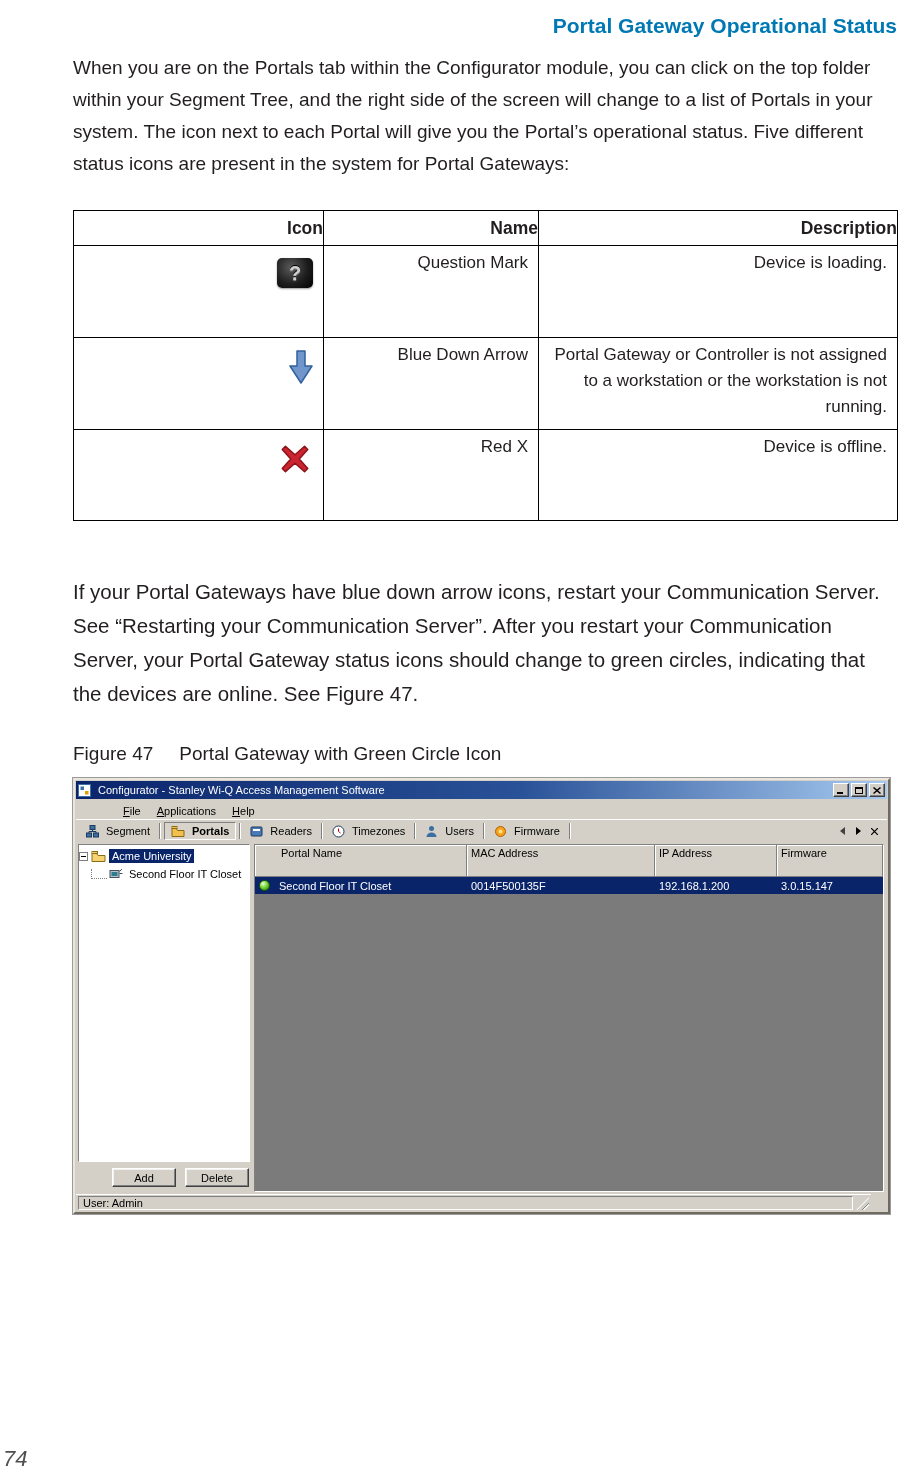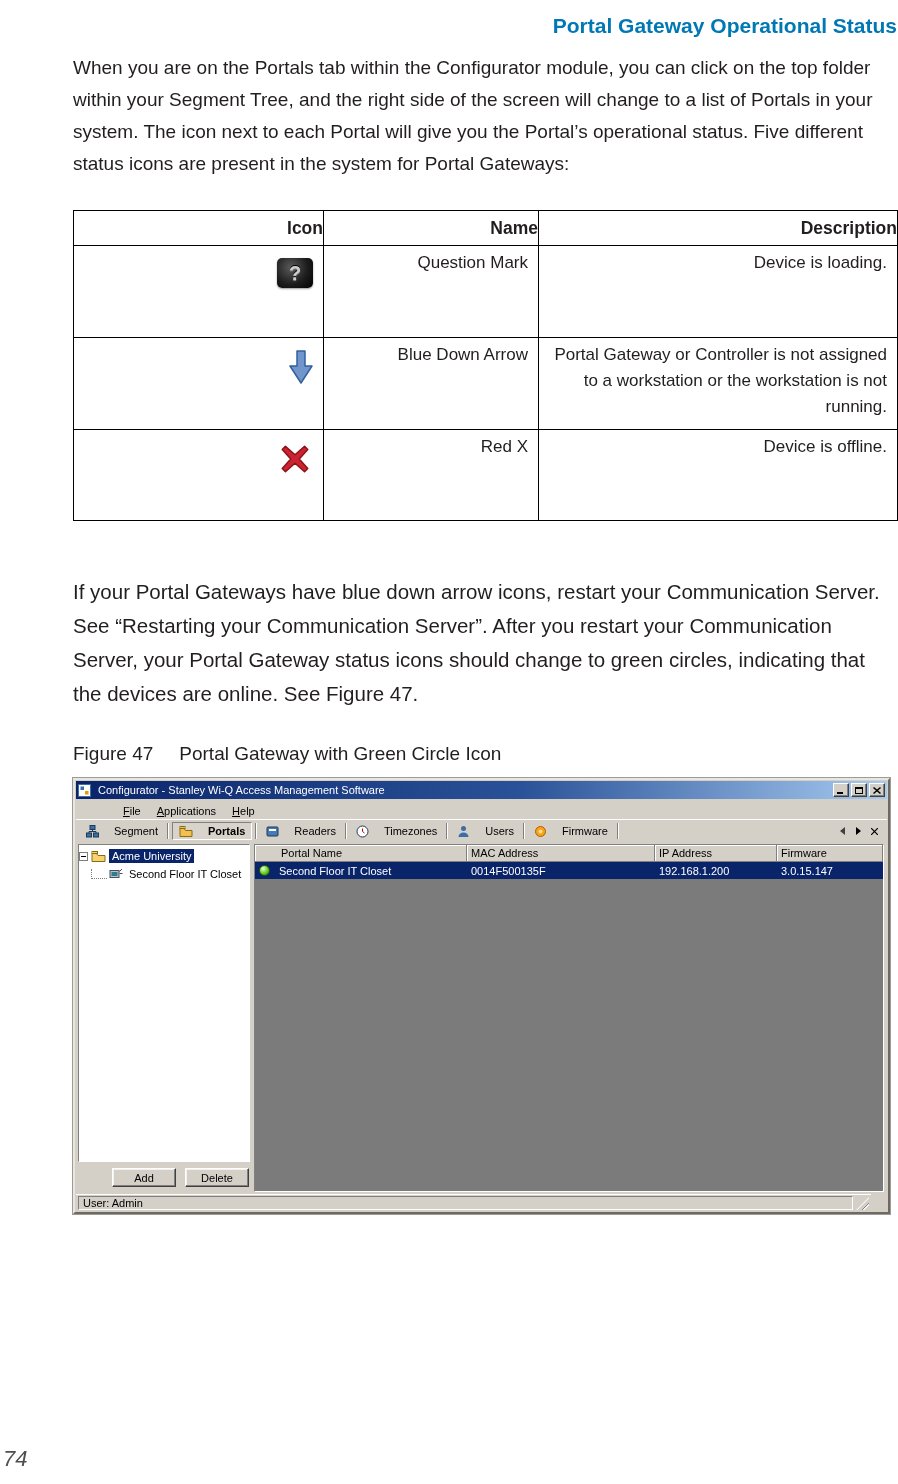--- a/index.html
+++ b/index.html
@@ -49,21 +49,21 @@
     background:linear-gradient(90deg,#0a246a 0%, #2a5298 55%, #a6caf0 100%);
     display:flex; align-items:center; padding:0 2px; }
   .title-text { color:#fff; font-weight:normal; font-size:11px; margin-left:4px; flex:1; white-space:nowrap; overflow:hidden; }
   .wbtn { width:16px; height:14px; margin-left:2px; background:#d4d0c8; display:flex; align-items:center; justify-content:center;
     border:1px solid; border-color:#fff #404040 #404040 #fff; box-shadow:inset -1px -1px 0 #808080; }
   .menubar { position:absolute; left:1px; right:1px; top:20px; height:19px; display:flex; align-items:flex-end;padding-left:39px; }
   .menu-item { display:inline-block; padding:2px 8px; }
   .menu-item::first-letter { text-decoration:underline; }
   .toolbar { position:absolute; left:1px; right:1px; top:39px; height:23px; display:flex; align-items:center;
     border-top:1px solid #fff; padding-left:4px; }
-  .tab { display:inline-flex; align-items:center; gap:12px; padding:2px 6px; white-space:nowrap;text-align:right; }
+  .tab { display:inline-flex; align-items:center; gap:4px; padding:2px 6px; white-space:nowrap;text-align:right; }
   .tab.active { font-weight:bold; border:1px solid; border-color:#808080 #fff #fff #808080; background:#d8d4cc; }
   .tsep { width:2px; height:16px; border-left:1px solid #808080; border-right:1px solid #fff; margin:0 3px; }
   .tnav { margin-left:auto; display:flex; align-items:center; gap:3px; padding-right:6px; }
   .nbtn { width:13px; height:13px; display:flex; align-items:center; justify-content:center; }
   .tri-l { width:0; height:0; border-top:4px solid transparent; border-bottom:4px solid transparent; border-right:5px solid #404040; }
   .tri-r { width:0; height:0; border-top:4px solid transparent; border-bottom:4px solid transparent; border-left:5px solid #000; }
 
   .tree-panel { position:absolute; left:3px; top:64px; width:172px; height:318px; background:#fff;
     border-top:1px solid #808080; border-left:1px solid #808080; border-right:1px solid #fff; border-bottom:1px solid #fff;
     overflow:hidden; }
@@ -73,21 +73,21 @@
   .expander::after { content:""; position:absolute; left:1px; top:3px; width:5px; height:1px; background:#000; }
   .ticon { display:inline-flex; align-items:center; margin-right:3px; flex:none; }
   .tree-label { white-space:nowrap; padding:1px 3px; }
   .tree-label.sel { background:#0a246a; color:#fff; }
   .connector { position:absolute; left:12px; top:21px; width:16px; height:10px;
     border-left:1px dotted #808080; border-bottom:1px dotted #808080; }
 
   .list-panel { position:absolute; left:179px; top:64px; width:630px; height:348px; background:#7b7b7b;
     border-top:1px solid #808080; border-left:1px solid #808080; border-right:1px solid #fff; border-bottom:1px solid #fff;
     overflow:hidden; }
-  .list-header { display:flex; height:17px; background:#3b82f6; }
+  .list-header { display:flex; height:32px; background:#3b82f6; }
   .hcell { flex:none; padding:2px 4px; white-space:nowrap; overflow:hidden; background:#d4d0c8;
     border-right:1px solid #808080; border-bottom:1px solid #808080; box-shadow:inset 1px 1px 0 #fff; }
   .c1 { width:212px; } .c2 { width:188px; } .c3 { width:122px; } .c4 { flex:1 1 auto; }
   .hcell.c1 { padding-left:26px; }
   .list-row { display:flex; height:17px; align-items:center; }
   .list-row.selected { background:#0a246a; color:#fff; }
   .cell { flex:none; padding:0 4px; white-space:nowrap; overflow:hidden; display:flex; align-items:center; }
   .cell.c1 { padding-left:4px; }
   .green-dot { width:11px; height:11px; border-radius:50%; border:1px solid #1c5e06; margin-right:9px; flex:none;
     background:radial-gradient(circle at 35% 30%, #e8ffd8 0%, #7cd63a 45%, #2d8c0c 90%); }

